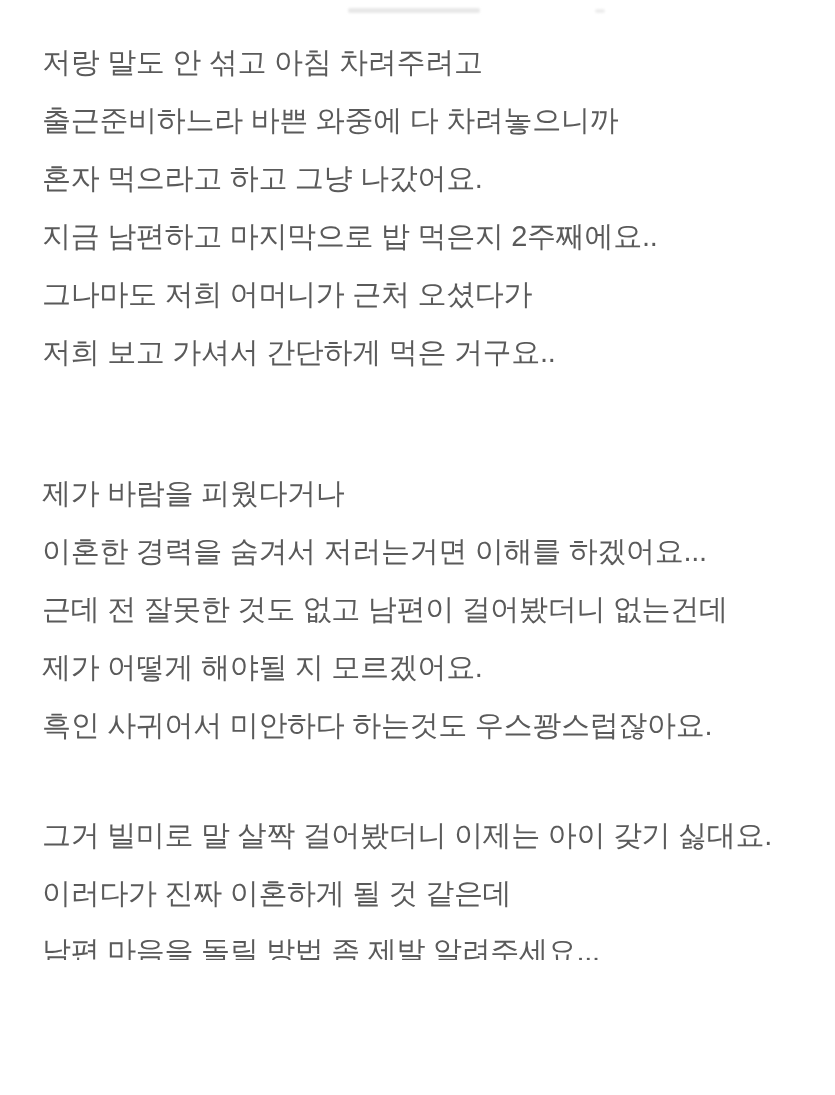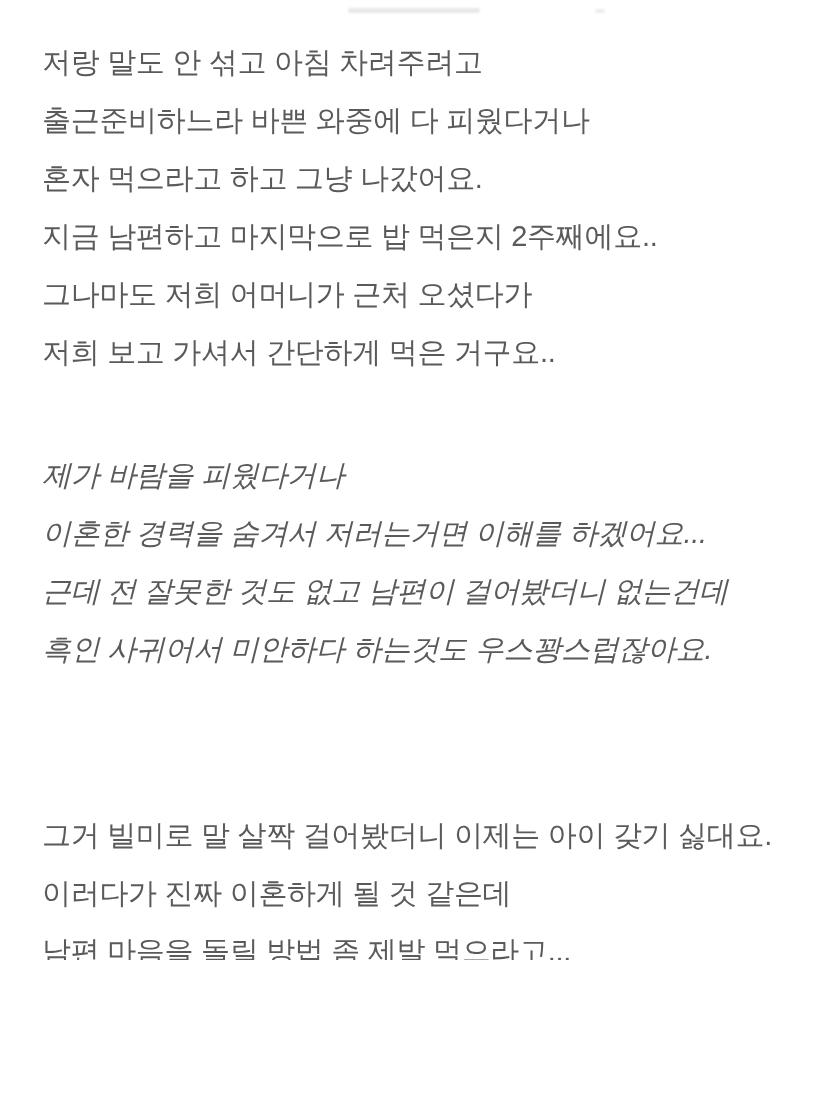--- a/index.html
+++ b/index.html
@@ -44,46 +44,47 @@
   .line {
     font-size: 29px;
     line-height: 58px;
     height: 58px;
     color: #5a5a5a;
     letter-spacing: -0.3px;
     white-space: nowrap;
     font-weight: 400;
   }
   .para-1 { top: 33px; }
-  .para-2 { top: 446px; font-style: italic; }
+  .para-2 { top: 464px; }
   .para-3 { top: 806px; }
 </style>
 </head>
 <body>
 
 <div class="page">
 
   <div class="top-fragment"></div>
   <div class="top-fragment-dot"></div>
 
   <div class="paragraph para-1">
     <div class="line">저랑 말도 안 섞고 아침 차려주려고</div>
-    <div class="line">출근준비하느라 바쁜 와중에 다 피웠다거나</div>
+    <div class="line">출근준비하느라 바쁜 와중에 다 차려놓으니까</div>
     <div class="line">혼자 먹으라고 하고 그냥 나갔어요.</div>
     <div class="line">지금 남편하고 마지막으로 밥 먹은지 2주째에요..</div>
     <div class="line">그나마도 저희 어머니가 근처 오셨다가</div>
     <div class="line">저희 보고 가셔서 간단하게 먹은 거구요..</div>
   </div>
 
   <div class="paragraph para-2">
     <div class="line">제가 바람을 피웠다거나</div>
     <div class="line">이혼한 경력을 숨겨서 저러는거면 이해를 하겠어요...</div>
     <div class="line">근데 전 잘못한 것도 없고 남편이 걸어봤더니 없는건데</div>
+    <div class="line">제가 어떻게 해야될 지 모르겠어요.</div>
     <div class="line">흑인 사귀어서 미안하다 하는것도 우스꽝스럽잖아요.</div>
   </div>
 
   <div class="paragraph para-3">
     <div class="line">그거 빌미로 말 살짝 걸어봤더니 이제는 아이 갖기 싫대요.</div>
     <div class="line">이러다가 진짜 이혼하게 될 것 같은데</div>
-    <div class="line">남편 마음을 돌릴 방법 좀 제발 먹으라고...</div>
+    <div class="line">남편 마음을 돌릴 방법 좀 제발 알려주세요...</div>
   </div>
 
 </div>
 
 </body></html>

